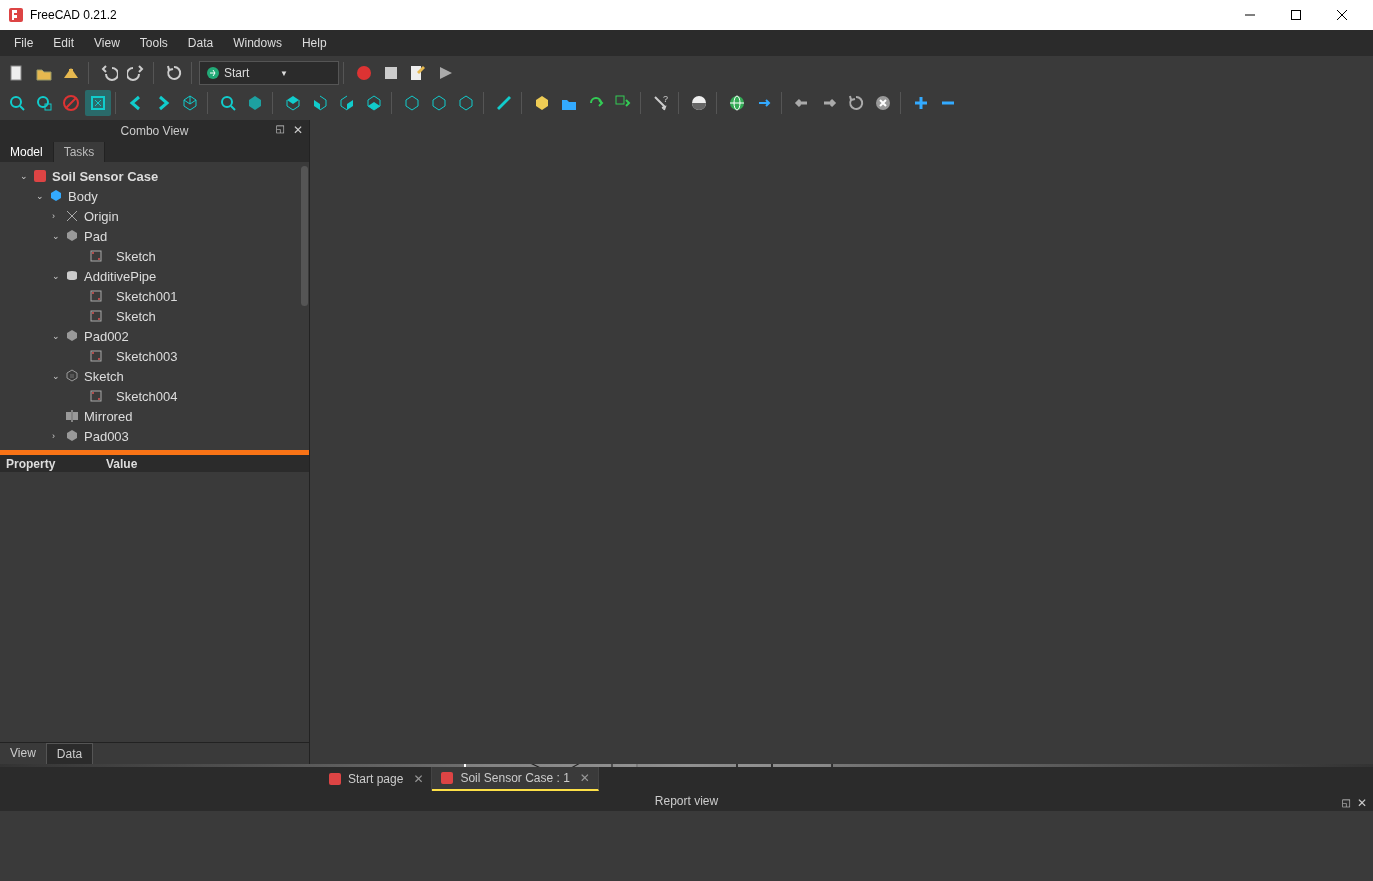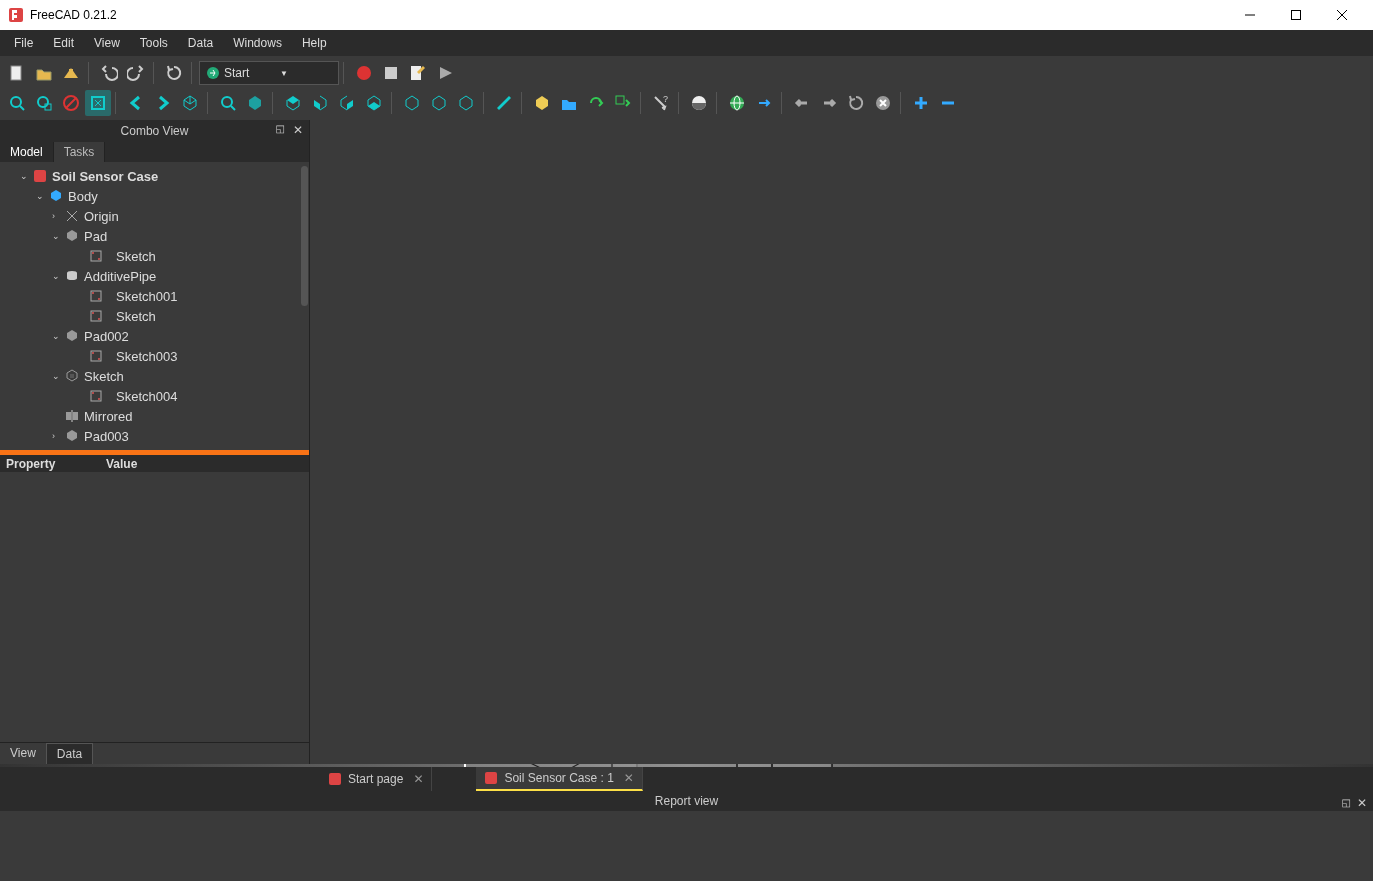--- a/index.html
+++ b/index.html
@@ -49,21 +49,21 @@
 
 .bottom-tabs { display: flex; background: #3a3a3a; border-top:1px solid #222;}
 .btab { padding: 3px 10px; font-size: 12px; color: #ccc; cursor: pointer; }
 .btab.active { background: #2b2b2b; border:1px solid #555;border-bottom:none;}
 
 .viewport { flex: 1; position: relative; background: radial-gradient(circle at 50% 45%, #8a8a8a 0%, #555 60%, #333 100%); overflow:hidden;}
 .viewport svg.model { position: absolute; left: 50%; top: 50%; transform: translate(-50%, -50%); }
 .navcube { position: absolute; top: 10px; right: 14px; width: 120px; height: 120px; }
 .axis-indicator { position: absolute; bottom: 14px; right: 18px; width: 46px; height: 46px; }
 
-.doc-tabs { display: flex; background: #2b2b2b; height: 24px; align-items: center; padding-left: 320px; gap: 44px; }
+.doc-tabs { display: flex; background: #2b2b2b; height: 24px; align-items: center; padding-left: 320px; }
 .doc-tab { display: flex; align-items: center; padding: 0 8px; height: 100%; color: #ccc; cursor: pointer; border-right: 1px solid #444; gap:6px;}
 .doc-tab.active { background: #3a3a3a; border-bottom: 2px solid #fde047; }
 .doc-tab .x { font-size: 12px; color:#999; cursor:pointer; margin-left:4px;}
 
 
 .report-header { height: 20px; background: #2b2b2b; text-align: center; font-size: 12px; color: #ccc; line-height: 20px; position:relative;}
 .report-header .rclose{position:absolute;right:6px;top:2px;cursor:pointer;}
 .report-header .rfloat{position:absolute;right:22px;top:2px;cursor:pointer;font-size:10px;}
 .report-body { height: 72px; background: #3a3a3a; }
 </style>

